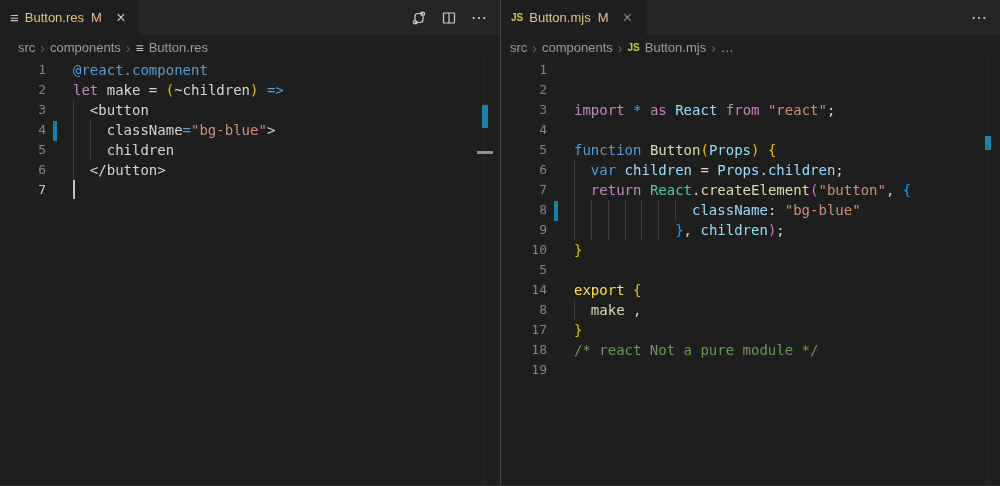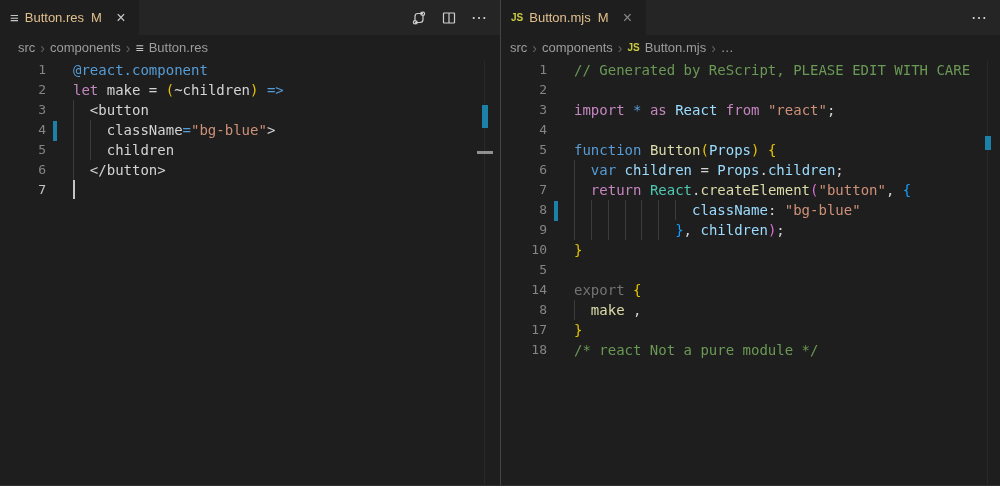--- a/index.html
+++ b/index.html
@@ -124,35 +124,36 @@
       <span class="crumb">src</span>
       <span class="sep">›</span>
       <span class="crumb">components</span>
       <span class="sep">›</span>
       <span class="jsico">JS</span>
       <span class="crumb">Button.mjs</span>
       <span class="sep">›</span>
       <span class="crumb">…</span>
     </div>
     <div class="code" id="code-right">
-        <div class="line"><div class="ln">1</div><div class="txt"><span style="color: rgb(106, 153, 85);">// Generated by ReScript, PLEASE EDIT WITH CARE</span></div></div>
+        <div class="line"><div class="ln">1</div></div>
         <div class="line"><div class="ln">2</div><div class="txt"></div></div>
         <div class="line"><div class="ln">3</div><div class="txt"><span style="color: rgb(197, 134, 192);">import</span><span style="color: rgb(212, 212, 212);"> </span><span style="color: rgb(86, 156, 214);">*</span><span style="color: rgb(212, 212, 212);"> </span><span style="color: rgb(197, 134, 192);">as</span><span style="color: rgb(212, 212, 212);"> </span><span style="color: rgb(156, 220, 254);">React</span><span style="color: rgb(212, 212, 212);"> </span><span style="color: rgb(197, 134, 192);">from</span><span style="color: rgb(212, 212, 212);"> </span><span style="color: rgb(206, 145, 120);">"react"</span><span style="color: rgb(212, 212, 212);">;</span></div></div>
         <div class="line"><div class="ln">4</div><div class="txt"></div></div>
         <div class="line"><div class="ln">5</div><div class="txt"><span style="color: rgb(86, 156, 214);">function</span><span style="color: rgb(212, 212, 212);"> </span><span style="color: rgb(220, 220, 170);">Button</span><span style="color: rgb(230, 195, 0);">(</span><span style="color: rgb(156, 220, 254);">Props</span><span style="color: rgb(230, 195, 0);">)</span><span style="color: rgb(212, 212, 212);"> </span><span style="color: rgb(230, 195, 0);">{</span></div></div>
         <div class="line"><div class="ln">6</div><div class="txt"><span class="gd" style="left: 0ch;"></span><span style="color: rgb(212, 212, 212);">  </span><span style="color: rgb(86, 156, 214);">var</span><span style="color: rgb(212, 212, 212);"> </span><span style="color: rgb(156, 220, 254);">children</span><span style="color: rgb(212, 212, 212);"> = </span><span style="color: rgb(156, 220, 254);">Props</span><span style="color: rgb(212, 212, 212);">.</span><span style="color: rgb(156, 220, 254);">children</span><span style="color: rgb(212, 212, 212);">;</span></div></div>
         <div class="line"><div class="ln">7</div><div class="txt"><span class="gd" style="left: 0ch;"></span><span style="color: rgb(212, 212, 212);">  </span><span style="color: rgb(197, 134, 192);">return</span><span style="color: rgb(212, 212, 212);"> </span><span style="color: rgb(78, 201, 176);">React</span><span style="color: rgb(212, 212, 212);">.</span><span style="color: rgb(220, 220, 170);">createElement</span><span style="color: rgb(218, 112, 214);">(</span><span style="color: rgb(206, 145, 120);">"button"</span><span style="color: rgb(212, 212, 212);">, </span><span style="color: rgb(23, 159, 255);">{</span></div></div>
         <div class="line"><div class="ln">8</div><div class="txt"><span class="gd" style="left: 0ch;"></span><span class="gd" style="left: 2ch;"></span><span class="gd" style="left: 4ch;"></span><span class="gd" style="left: 6ch;"></span><span class="gd" style="left: 8ch;"></span><span class="gd" style="left: 10ch;"></span><span class="gd" style="left: 12ch;"></span><span style="color: rgb(212, 212, 212);">              </span><span style="color: rgb(156, 220, 254);">className</span><span style="color: rgb(212, 212, 212);">: </span><span style="color: rgb(206, 145, 120);">"bg-blue"</span></div></div>
         <div class="line"><div class="ln">9</div><div class="txt"><span class="gd" style="left: 0ch;"></span><span class="gd" style="left: 2ch;"></span><span class="gd" style="left: 4ch;"></span><span class="gd" style="left: 6ch;"></span><span class="gd" style="left: 8ch;"></span><span class="gd" style="left: 10ch;"></span><span style="color: rgb(212, 212, 212);">            </span><span style="color: rgb(23, 159, 255);">}</span><span style="color: rgb(212, 212, 212);">, </span><span style="color: rgb(156, 220, 254);">children</span><span style="color: rgb(218, 112, 214);">)</span><span style="color: rgb(212, 212, 212);">;</span></div></div>
         <div class="line"><div class="ln">10</div><div class="txt"><span style="color: rgb(230, 195, 0);">}</span></div></div>
         <div class="line"><div class="ln">5</div></div>
-        <div class="line"><div class="ln">14</div><div class="txt"><span style="color: #737373;">export</span><span style="color: rgb(212, 212, 212);"> </span><span style="color: rgb(230, 195, 0);">{</span></div></div>
+        <div class="line"><div class="ln">14</div><div class="txt"><span style="color: #fde047;">export</span><span style="color: rgb(212, 212, 212);"> </span><span style="color: rgb(230, 195, 0);">{</span></div></div>
         <div class="line"><div class="ln">8</div><div class="txt"><span class="gd" style="left: 0ch;"></span><span style="color: rgb(212, 212, 212);">  </span><span style="color: rgb(220, 220, 170);">make</span><span style="color: rgb(212, 212, 212);"> ,</span></div></div>
         <div class="line"><div class="ln">17</div><div class="txt"><span style="color: rgb(230, 195, 0);">}</span></div></div>
         <div class="line"><div class="ln">18</div><div class="txt"><span style="color: rgb(106, 153, 85);">/* react Not a pure module */</span></div></div>
+        <div class="line"><div class="ln">19</div><div class="txt"></div></div>
         <div class="gutter-mod" style="top: 141px;"></div>
       </div>
     <div class="ruler-line" style="left:486px"></div>
     <div class="ruler-mod" style="left:484px;top:136px;height:14px"></div>
   </div>
 
 </div>
 <div class="bottom-hairline"></div>
 
 </body></html>

